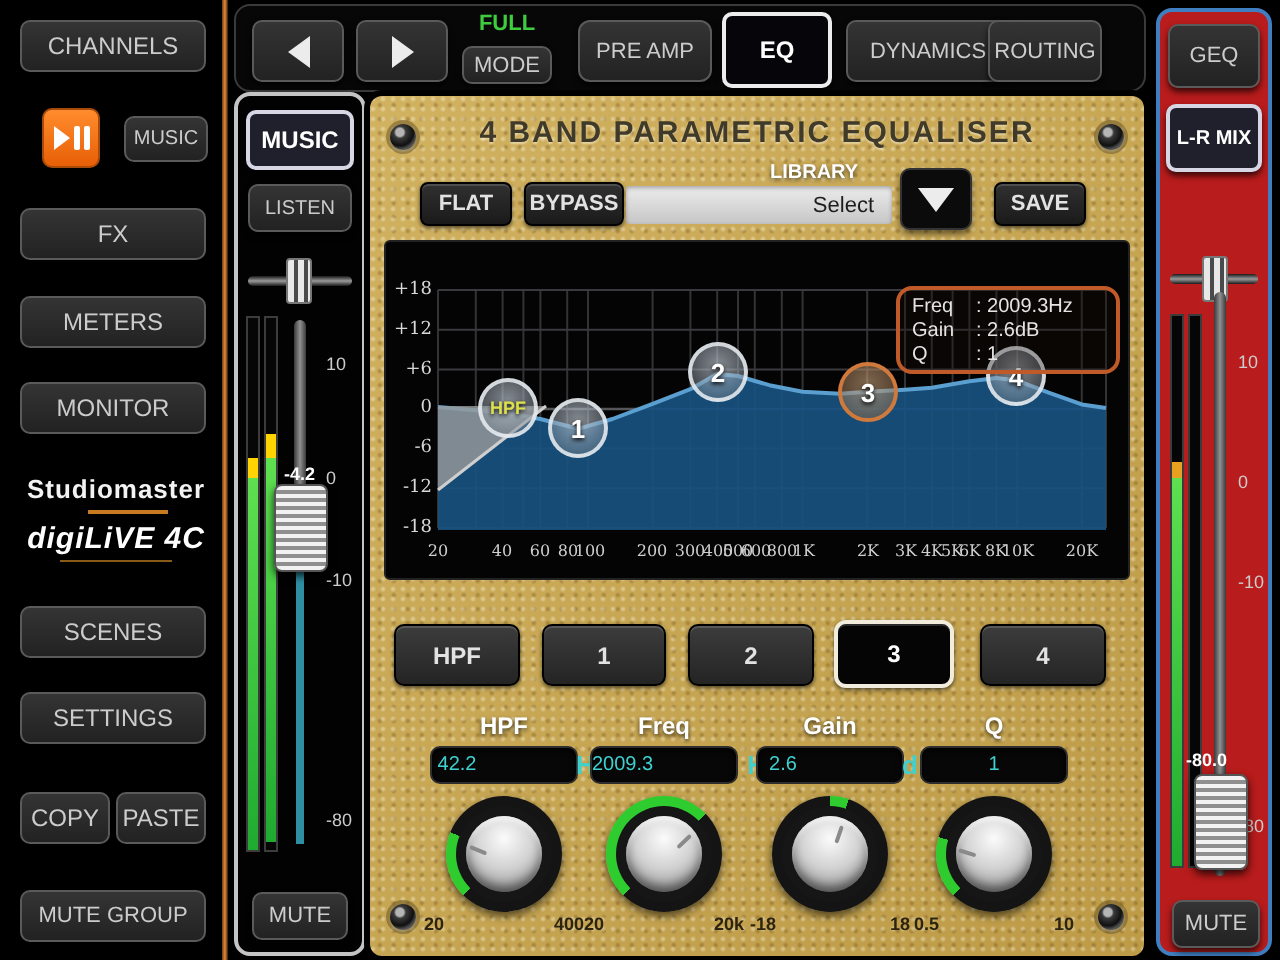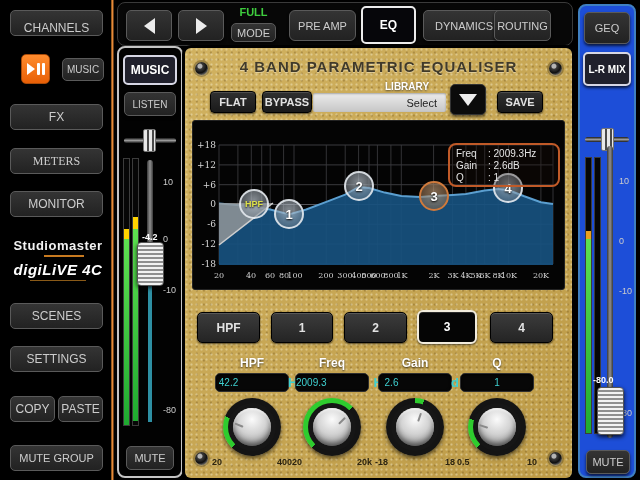--- a/index.html
+++ b/index.html
@@ -68,39 +68,39 @@
   .brand::first-letter{font-family:"DejaVu Serif",serif;font-style:italic;font-size:21px;}
   .model{color:#fff;font-size:15px;font-weight:bold;font-style:italic;letter-spacing:.5px;}
   .inforow{display:grid;grid-template-columns:32px 1fr;line-height:12px;}
 </style>
 </head>
 <body>
 
 <div class="stage">
 
   <div class="abs" style="left:0;top:0;width:112px;height:480px;">
-    <div class="btn abs" style="left:10px;top:10px;width:93px;height:26px;align-items:flex-end;">
+    <div class="btn abs" style="left:10px;top:10px;width:93px;height:26px;">
         <span>CHANNELS</span>
       </div>
 
     <div class="abs flexc" style="left:21px;top:54px;width:29px;height:30px;background:linear-gradient(#ff8c2e,#e85f06);border:1px solid #a84a08;border-radius:5px;box-shadow:0 2px 3px rgba(0,0,0,.7);">
       <span style="display:flex;align-items:center;gap:2px;">
         <i style="display:block;width:0;height:0;border-left:8px solid #fff;border-top:6px solid transparent;border-bottom:6px solid transparent;"></i>
         <i style="display:block;width:3px;height:12px;background:#fff;border-radius:1px;"></i>
         <i style="display:block;width:3px;height:12px;background:#fff;border-radius:1px;"></i>
       </span>
     </div>
     <div class="btn small abs" style="left:62px;top:58px;width:42px;height:23px;">
         <span>MUSIC</span>
       </div>
 
     <div class="btn abs" style="left:10px;top:104px;width:93px;height:26px;">
         <span>FX</span>
       </div>
-    <div class="btn abs" style="left:10px;top:148px;width:93px;height:26px;font-family:Liberation Serif, serif;">
+    <div class="btn abs" style="left:10px;top:148px;width:93px;height:26px;">
         <span>METERS</span>
       </div>
     <div class="btn abs" style="left:10px;top:191px;width:93px;height:26px;">
         <span>MONITOR</span>
       </div>
 
     <div class="abs" style="left:8px;top:236px;width:100px;text-align:center;">
       <span class="brand">Studiomaster</span>
       <div style="margin:1px auto 0 36px;width:40px;height:2px;background:#c77a20;"></div>
     </div>
@@ -148,21 +148,21 @@
         <span>EQ</span>
       </div>
     <div class="btn abs" style="left:305px;top:7px;width:82px;height:31px;font-size:11px;align-items:center;">
         <span>DYNAMICS</span>
       </div>
     <div class="btn abs" style="left:376px;top:7px;width:57px;height:31px;font-size:11px;">
         <span>ROUTING</span>
       </div>
   </div>
 
-  <div class="abs" style="left:578px;top:4px;width:58px;height:474px;background:#1d4ed8;border:2px solid #3f7fc1;border-radius:8px;">
+  <div class="abs" style="left:578px;top:4px;width:58px;height:474px;background:#b91c1c;border:2px solid #3f7fc1;border-radius:8px;">
     <div class="btn abs" style="left:4px;top:6px;width:46px;height:32px;font-size:11px;">
         <span>GEQ</span>
       </div>
     <div class="btn strip-sel abs" style="left:3px;top:46px;width:48px;height:34px;font-size:10px;">
         <span>L-R MIX</span>
       </div>
 
     <div class="pan-track" style="left:5px;top:131px;width:44px;"></div>
     <div class="pan-handle" style="left:21px;top:122px;"></div>
 

